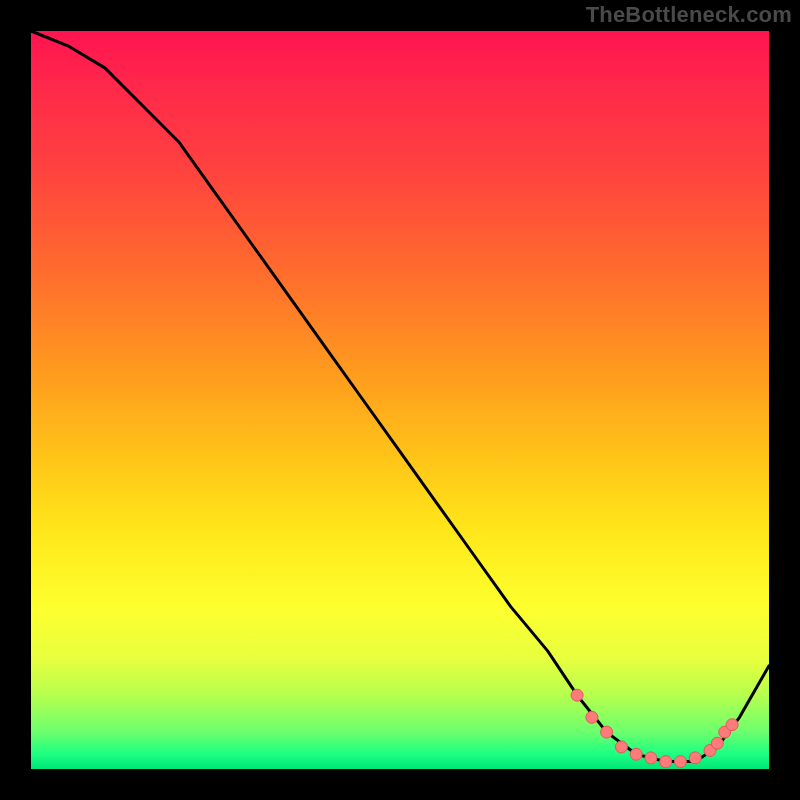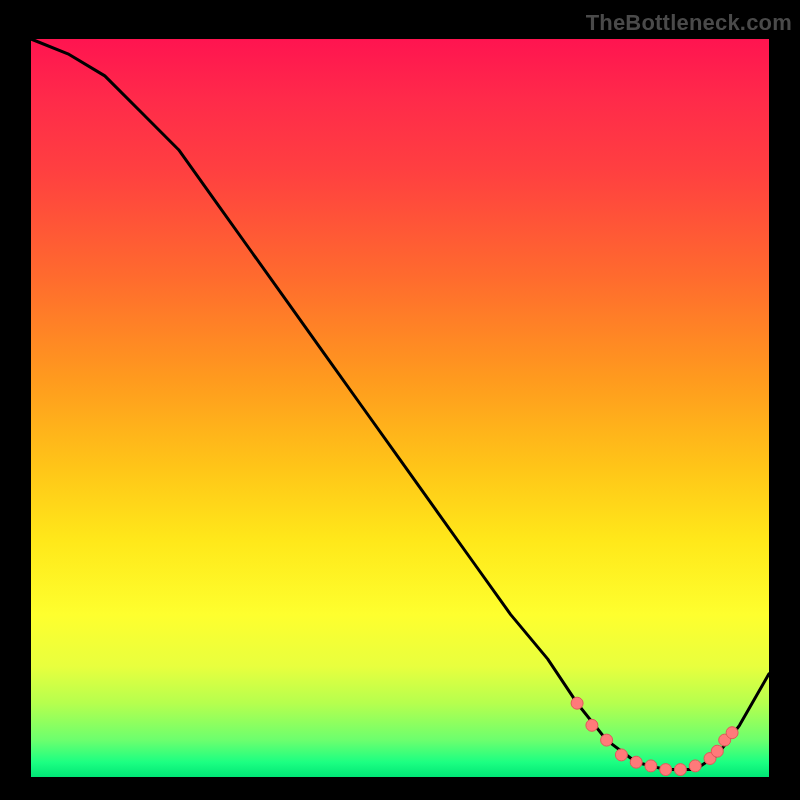--- a/index.html
+++ b/index.html
@@ -9,21 +9,20 @@
     height: 800px;
     background: #000;
     font-family: Arial, Helvetica, sans-serif;
     overflow: hidden;
   }
   .frame {
     position: relative;
     width: 800px;
     height: 599px;
     background: #000;
-    margin-top: 8px;
   }
   .watermark {
     position: absolute;
     top: 2px;
     right: 8px;
     font-size: 22px;
     color: #4a4a4a;
     font-weight: 600;
     letter-spacing: 0.2px;
   }

